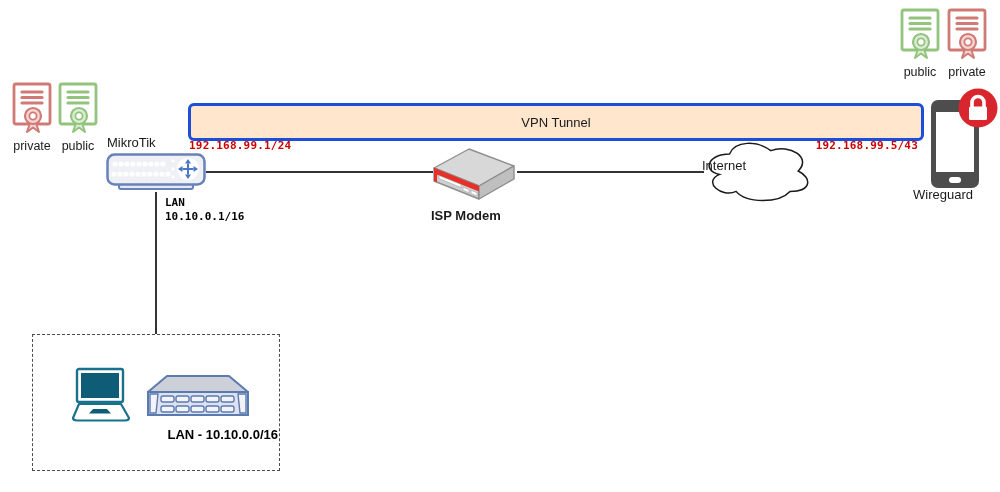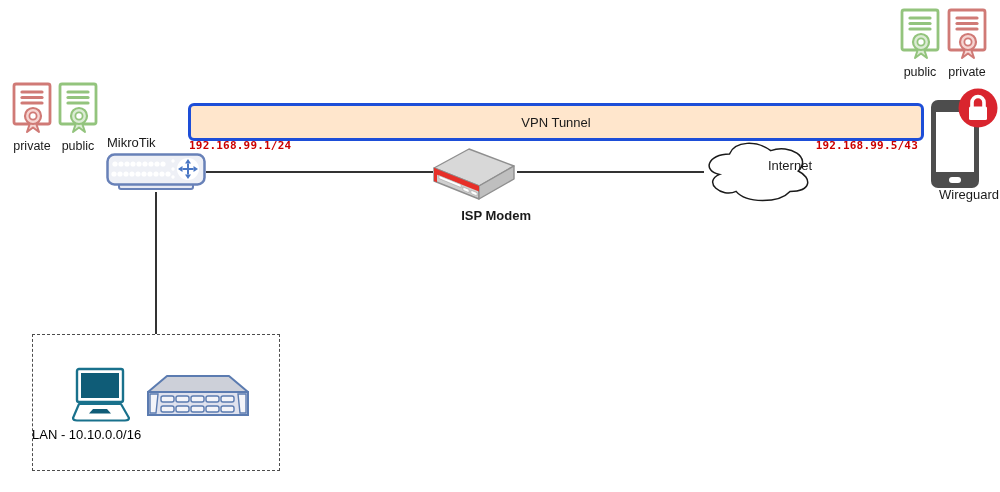--- a/index.html
+++ b/index.html
@@ -3,42 +3,42 @@
 <meta charset="utf-8">
 <style>
   html,body{margin:0;padding:0;background:#fff;}
   .canvas{
     position:relative;width:1000px;height:492px;background:#ffffff;
     font-family:"Liberation Sans",sans-serif;color:#1a1a1a;overflow:hidden;
   }
   .abs{position:absolute;}
   
   .dev-label{font-size:13px;color:#1a1a1a;white-space:nowrap;}
-  .center{text-align:right;}
+  .center{text-align:left;}
   .mono{font-family:"DejaVu Sans Mono","Liberation Mono",monospace;}
   .ip{position:absolute;top:139px;font-weight:bold;font-size:11px;color:#cc0000;white-space:nowrap;letter-spacing:.2px;}
   
   .banner{
     position:absolute;left:188px;top:103px;width:730px;height:32px;
     background:#ffe6cc;border:3px solid #1d4ed8;border-radius:6px;
     display:flex;align-items:center;justify-content:center;font-size:13px;
   }
   
   .hline{position:absolute;height:1.5px;background:#333;}
   .vline{position:absolute;width:1.5px;background:#333;}
   
   .cert{position:absolute;width:46px;text-align:center;}
   .cert .cert-label{font-size:12.5px;margin-top:1px;}
   
   .lanbox{
     position:absolute;left:32px;top:334px;width:246px;height:135px;
     border:1.6px dashed #4d4d4d;background:#fff;
   }
-  .lanbox-label{position:absolute;left:32px;top:427px;width:246px;text-align:left;
-    font-weight:normal;font-size:13px;color:#000;}
+  .lanbox-label{position:absolute;left:32px;top:427px;width:246px;text-align:right;
+    font-weight:bold;font-size:13px;color:#000;}
   .iface-text{position:absolute;left:165px;top:196px;font-weight:bold;font-size:11px;
     line-height:14px;color:#000;white-space:pre;}
 </style>
 </head>
 <body>
 
 <div class="canvas">
 
   <div class="cert" style="left:9px;top:82px;">
     <svg width="40" height="52" viewBox="0 0 40 52">
@@ -144,20 +144,21 @@
       <line x1="76.5" y1="16" x2="87.5" y2="16"></line>
     </g>
     <g fill="#4a77c4">
       <polygon points="82,6 79,10.5 85,10.5"></polygon>
       <polygon points="82,26 79,21.5 85,21.5"></polygon>
       <polygon points="72,16 76.5,13 76.5,19"></polygon>
       <polygon points="92,16 87.5,13 87.5,19"></polygon>
     </g>
   </svg>
 
+  <div class="iface-text mono"><span>LAN</span><br><span>10.10.0.1/16</span></div>
 
   <svg class="abs" style="left:428px;top:145px;" width="92" height="58" viewBox="0 0 92 58">
     <g stroke="#8f8f8f" stroke-width="1.4" stroke-linejoin="round">
       <polygon points="6,23 41,4 86,21 51,41" fill="#d8d8d8"></polygon>
       <polygon points="6,23 51,41 51,54 6,36" fill="#cfcfcf"></polygon>
       <polygon points="51,41 86,21 86,34 51,54" fill="#bfbfbf"></polygon>
     </g>
     <polygon points="6,23 51,41 51,46.5 6,28.5" fill="#e63029"></polygon>
     <polygon points="6,23 9,24.2 9,37.2 6,36" fill="#e63029"></polygon>
     <g fill="#ffffff" stroke="#999999" stroke-width="0.5">

